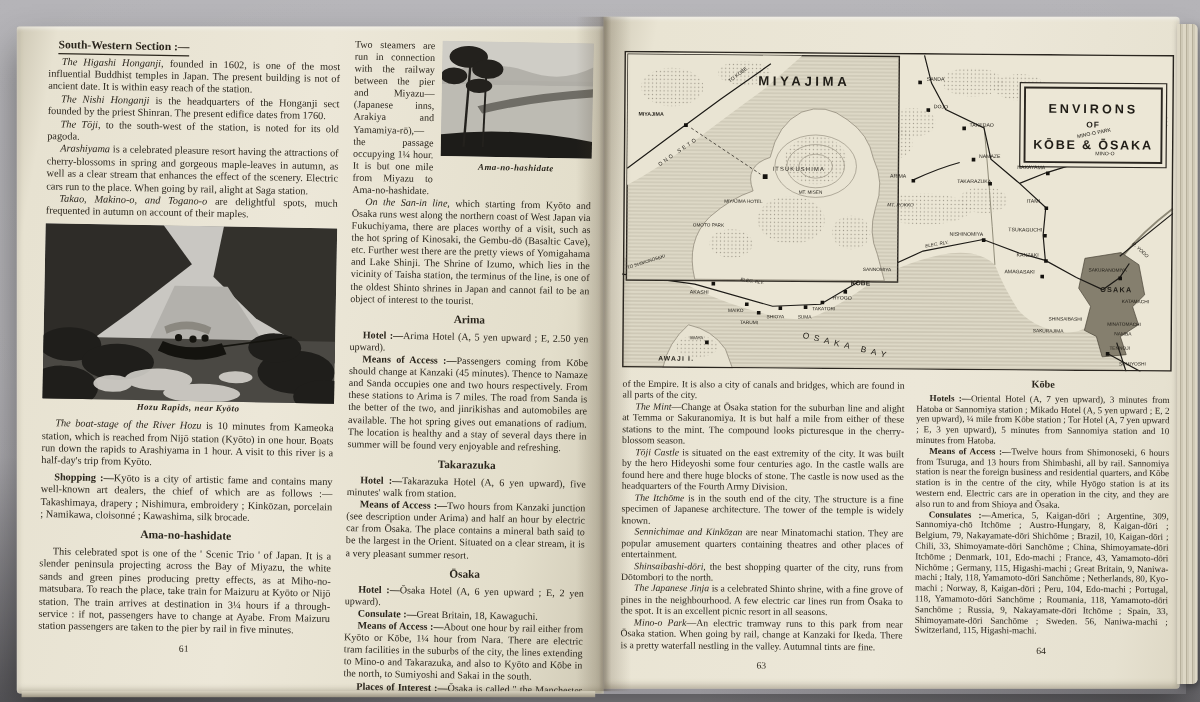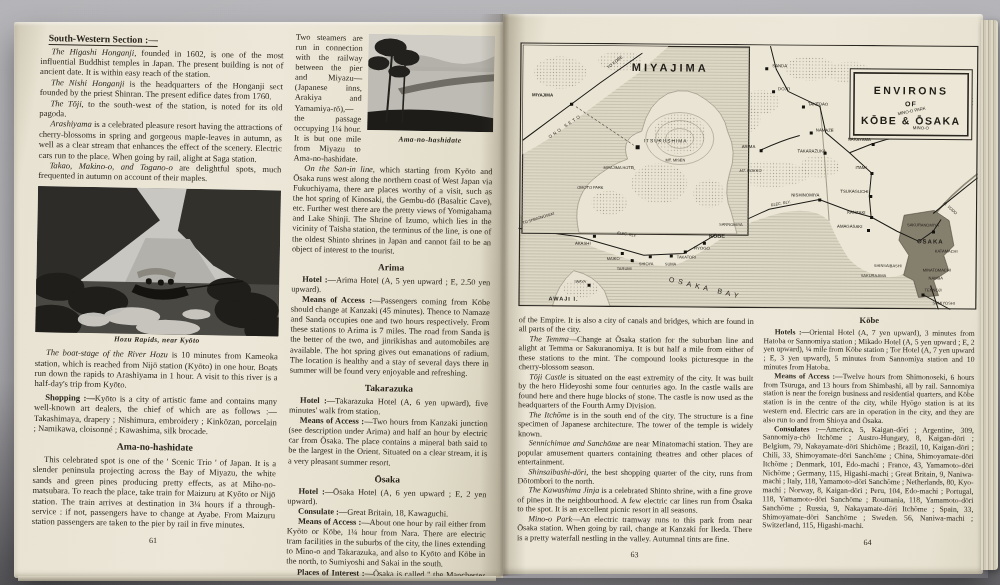--- a/index.html
+++ b/index.html
@@ -321,26 +321,26 @@
             <text class="maplbl" x="150" y="238" font-size="7" letter-spacing="4" transform="rotate(13 150 238)">OSAKA BAY</text>
             <text class="maplbl" x="30" y="258" font-size="5.6" font-weight="bold" letter-spacing="1">AWAJI I.</text>
             <text class="maplbl" x="56" y="240" font-size="3.8">IWAYA</text>
           </g>
           <rect x=".6" y=".6" width="456.8" height="262.8" fill="none" stroke="#2a2620" stroke-width="1.2"></rect>
         </svg>
       </div>
 
       <div class="col c63">
         <p class="para cont"><span>of the Empire.  It is also a city of canals and bridges, which are found in all parts of the city.</span></p>
-        <p class="para"><i class="lead-i">The Temma</i><span>—Change at Ōsaka station for the suburban line and alight at Temma or Sakuranomiya.  It is but half a mile from either of these stations to the mint.  The compound looks picturesque in the cherry-blossom season.</span></p>
+        <p class="para"><i class="lead-i">The Mint</i><span>—Change at Ōsaka station for the suburban line and alight at Temma or Sakuranomiya.  It is but half a mile from either of these stations to the mint.  The compound looks picturesque in the cherry-blossom season.</span></p>
         <p class="para"><i class="lead-i">Tōji Castle</i><span> is situated on the east extremity of the city. It was built by the hero Hideyoshi some four centuries ago. In the castle walls are found here and there huge blocks of stone.  The castle is now used as the headquarters of the Fourth Army Division.</span></p>
         <p class="para"><i class="lead-i">The Itchōme</i><span> is in the south end of the city.  The structure is a fine specimen of Japanese architecture.  The tower of the temple is widely known.</span></p>
-        <p class="para"><i class="lead-i">Sennichimae and Sanchōme</i><span> are near Minatomachi station. They are popular amusement quarters containing theatres and other places of entertainment.</span></p>
+        <p class="para"><i class="lead-i">Sennichimae and Kinkōzan</i><span> are near Minatomachi station. They are popular amusement quarters containing theatres and other places of entertainment.</span></p>
         <p class="para"><i class="lead-i">Shinsaibashi-dōri</i><span>, the best shopping quarter of the city, runs from Dōtombori to the north.</span></p>
-        <p class="para"><i class="lead-i">The Kawashima Jinja</i><span> is a celebrated Shinto shrine, with a fine grove of pines in the neighbourhood.  A few electric car lines run from Ōsaka to the spot.  It is an excellent picnic resort in all seasons.</span></p>
+        <p class="para"><i class="lead-i">The Japanese Jinja</i><span> is a celebrated Shinto shrine, with a fine grove of pines in the neighbourhood.  A few electric car lines run from Ōsaka to the spot.  It is an excellent picnic resort in all seasons.</span></p>
         <p class="para"><i class="lead-i">Mino-o Park</i><span>—An electric tramway runs to this park from near Ōsaka station.  When going by rail, change at Kanzaki for Ikeda.  There is a pretty waterfall nestling in the valley.  Autumnal tints are fine.</span></p>
         <div class="pagenum">63</div>
       </div>
 
       <div class="col c64">
         <p class="para center-head" style="margin-top:0">Kōbe</p>
         <p class="para"><b class="lead-b">Hotels :—</b><span>Oriental Hotel (A, 7 yen upward), 3 minutes from Hatoba or Sannomiya station ; Mikado Hotel (A, 5 yen upward ; E, 2 yen upward), ¼ mile from Kōbe station ; Tor Hotel (A, 7 yen upward ; E, 3 yen upward), 5 minutes from Sannomiya station and 10 minutes from Hatoba.</span></p>
         <p class="para"><b class="lead-b">Means of Access :—</b><span>Twelve hours from Shimonoseki, 6 hours from Tsuruga, and 13 hours from Shimbashi, all by rail.  Sannomiya station is near the foreign business and residential quarters, and Kōbe station is in the centre of the city, while Hyōgo station is at its western end.  Electric cars are in operation in the city, and they are also run to and from Shioya and Ōsaka.</span></p>
         <p class="para"><b class="lead-b">Consulates :—</b><span>America, 5, Kaigan-dōri ; Argentine, 309, Sannomiya-chō Itchōme ; Austro-Hungary, 8, Kaigan-dōri ; Belgium, 79, Nakayamate-dōri Shichōme ; Brazil, 10, Kaigan-dōri ; Chili, 33, Shimoyamate-dōri Sanchōme ; China, Shimoyamate-dōri Itchōme ; Denmark, 101, Edo-machi ; France, 43, Yamamoto-dōri Nichōme ; Germany, 115, Higashi-machi ; Great Britain, 9, Naniwa-machi ; Italy, 118, Yamamoto-dōri Sanchōme ; Netherlands, 80, Kyo-machi ; Norway, 8, Kaigan-dōri ; Peru, 104, Edo-machi ; Portugal, 118, Yamamoto-dōri Sanchōme ; Roumania, 118, Yamamoto-dōri Sanchōme ; Russia, 9, Nakayamate-dōri Itchōme ; Spain, 33, Shimoyamate-dōri Sanchōme ; Sweden. 56, Naniwa-machi ; Switzerland, 115, Higashi-machi.</span></p>
         <div class="pagenum">64</div>

